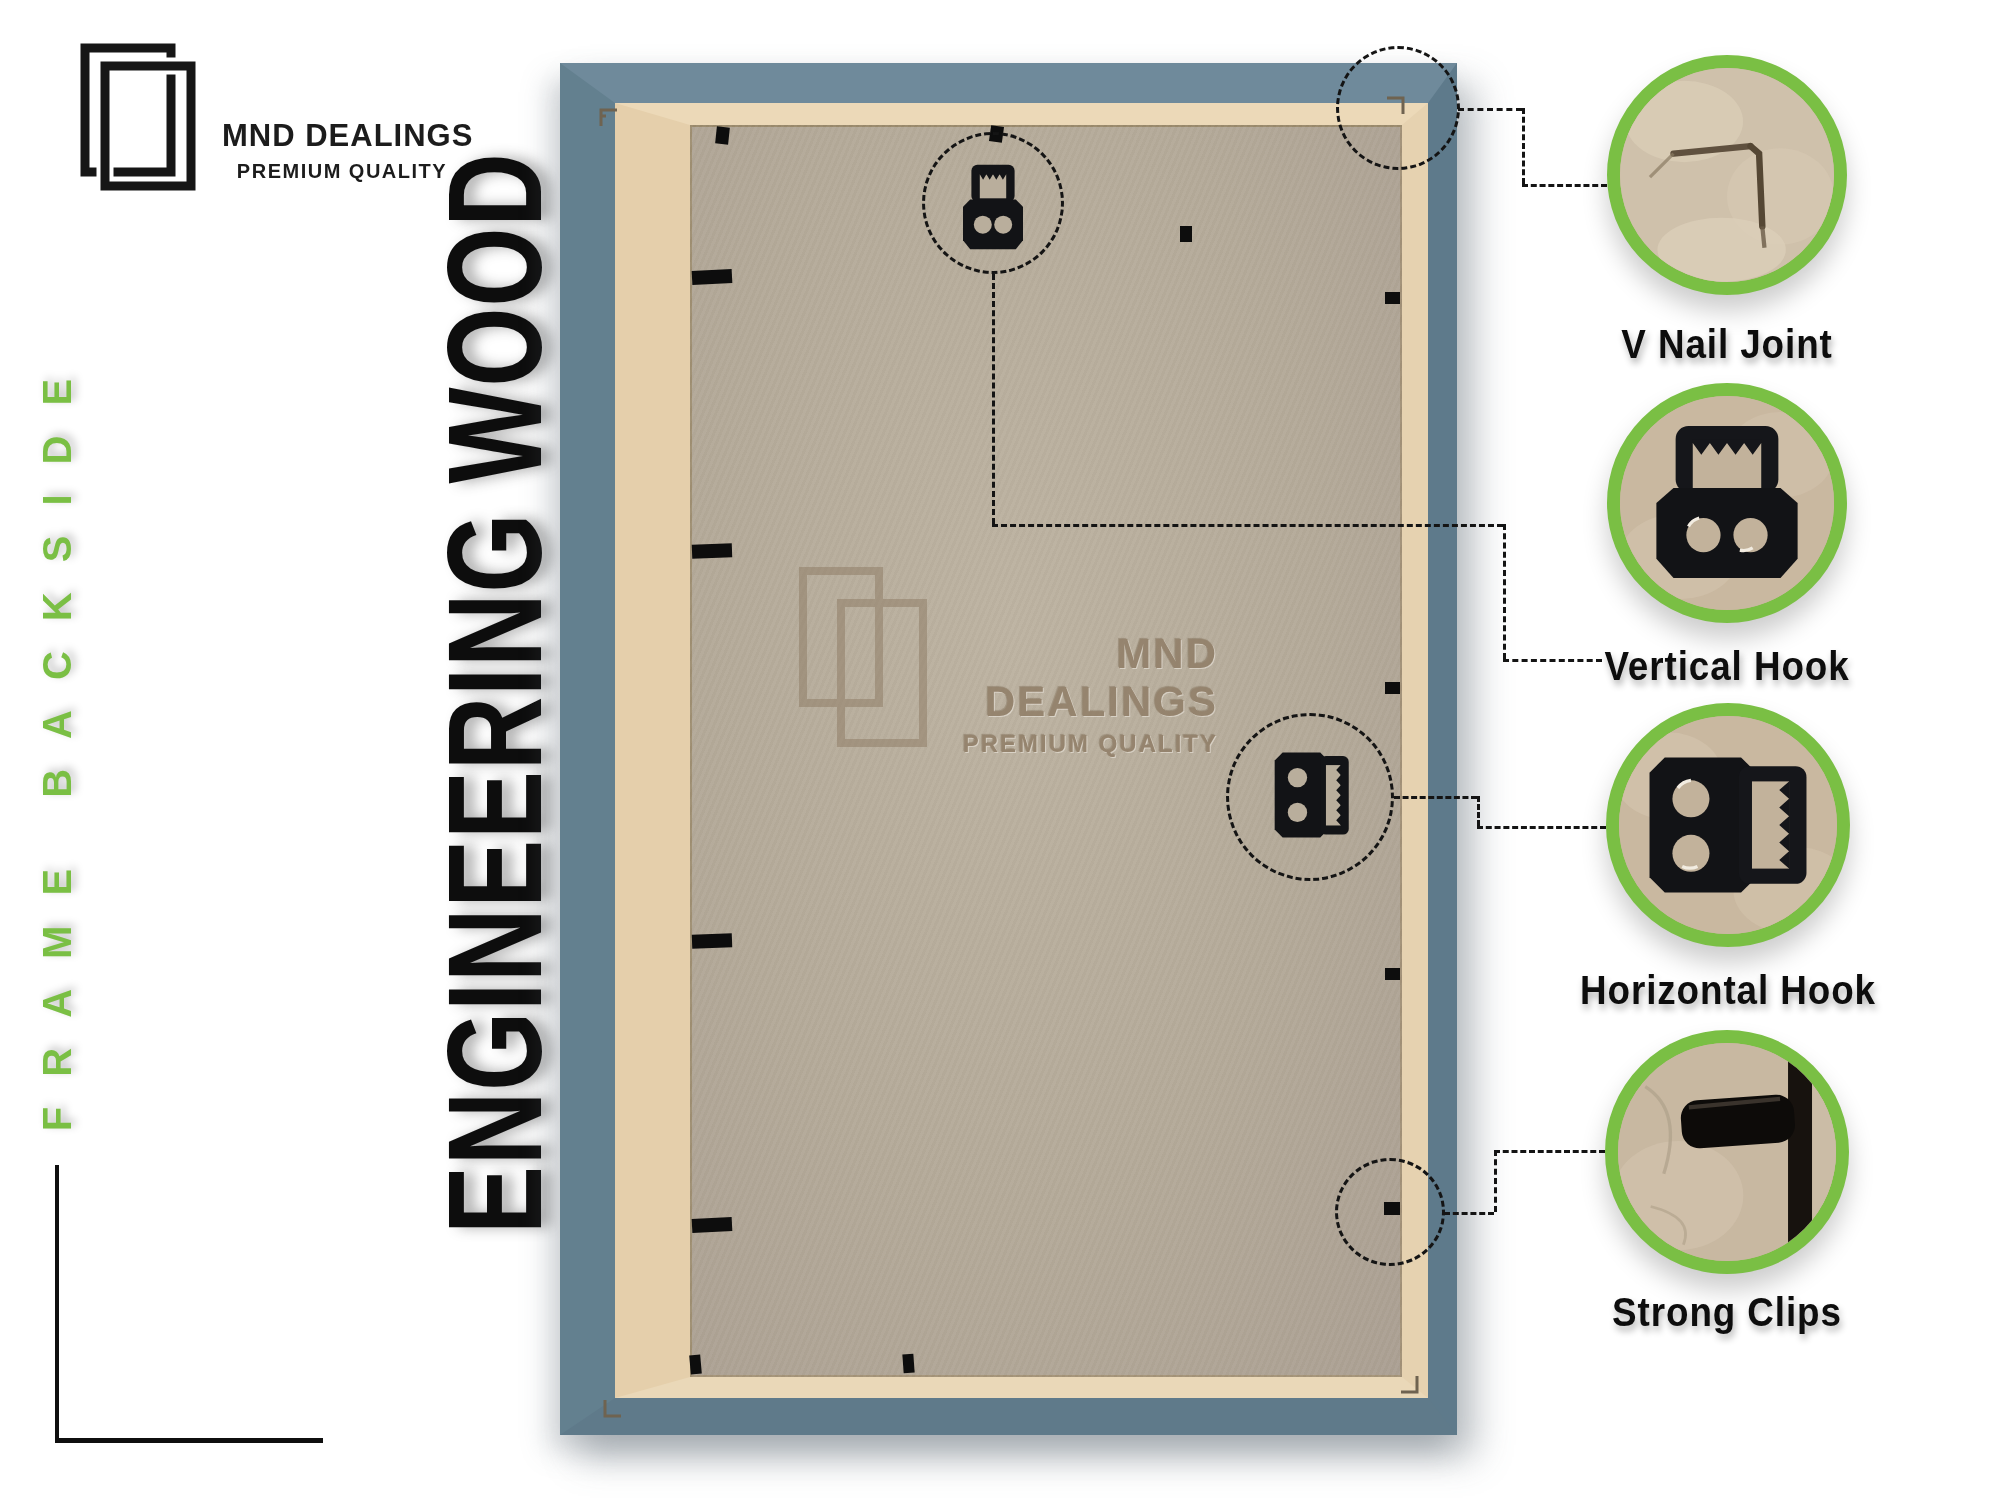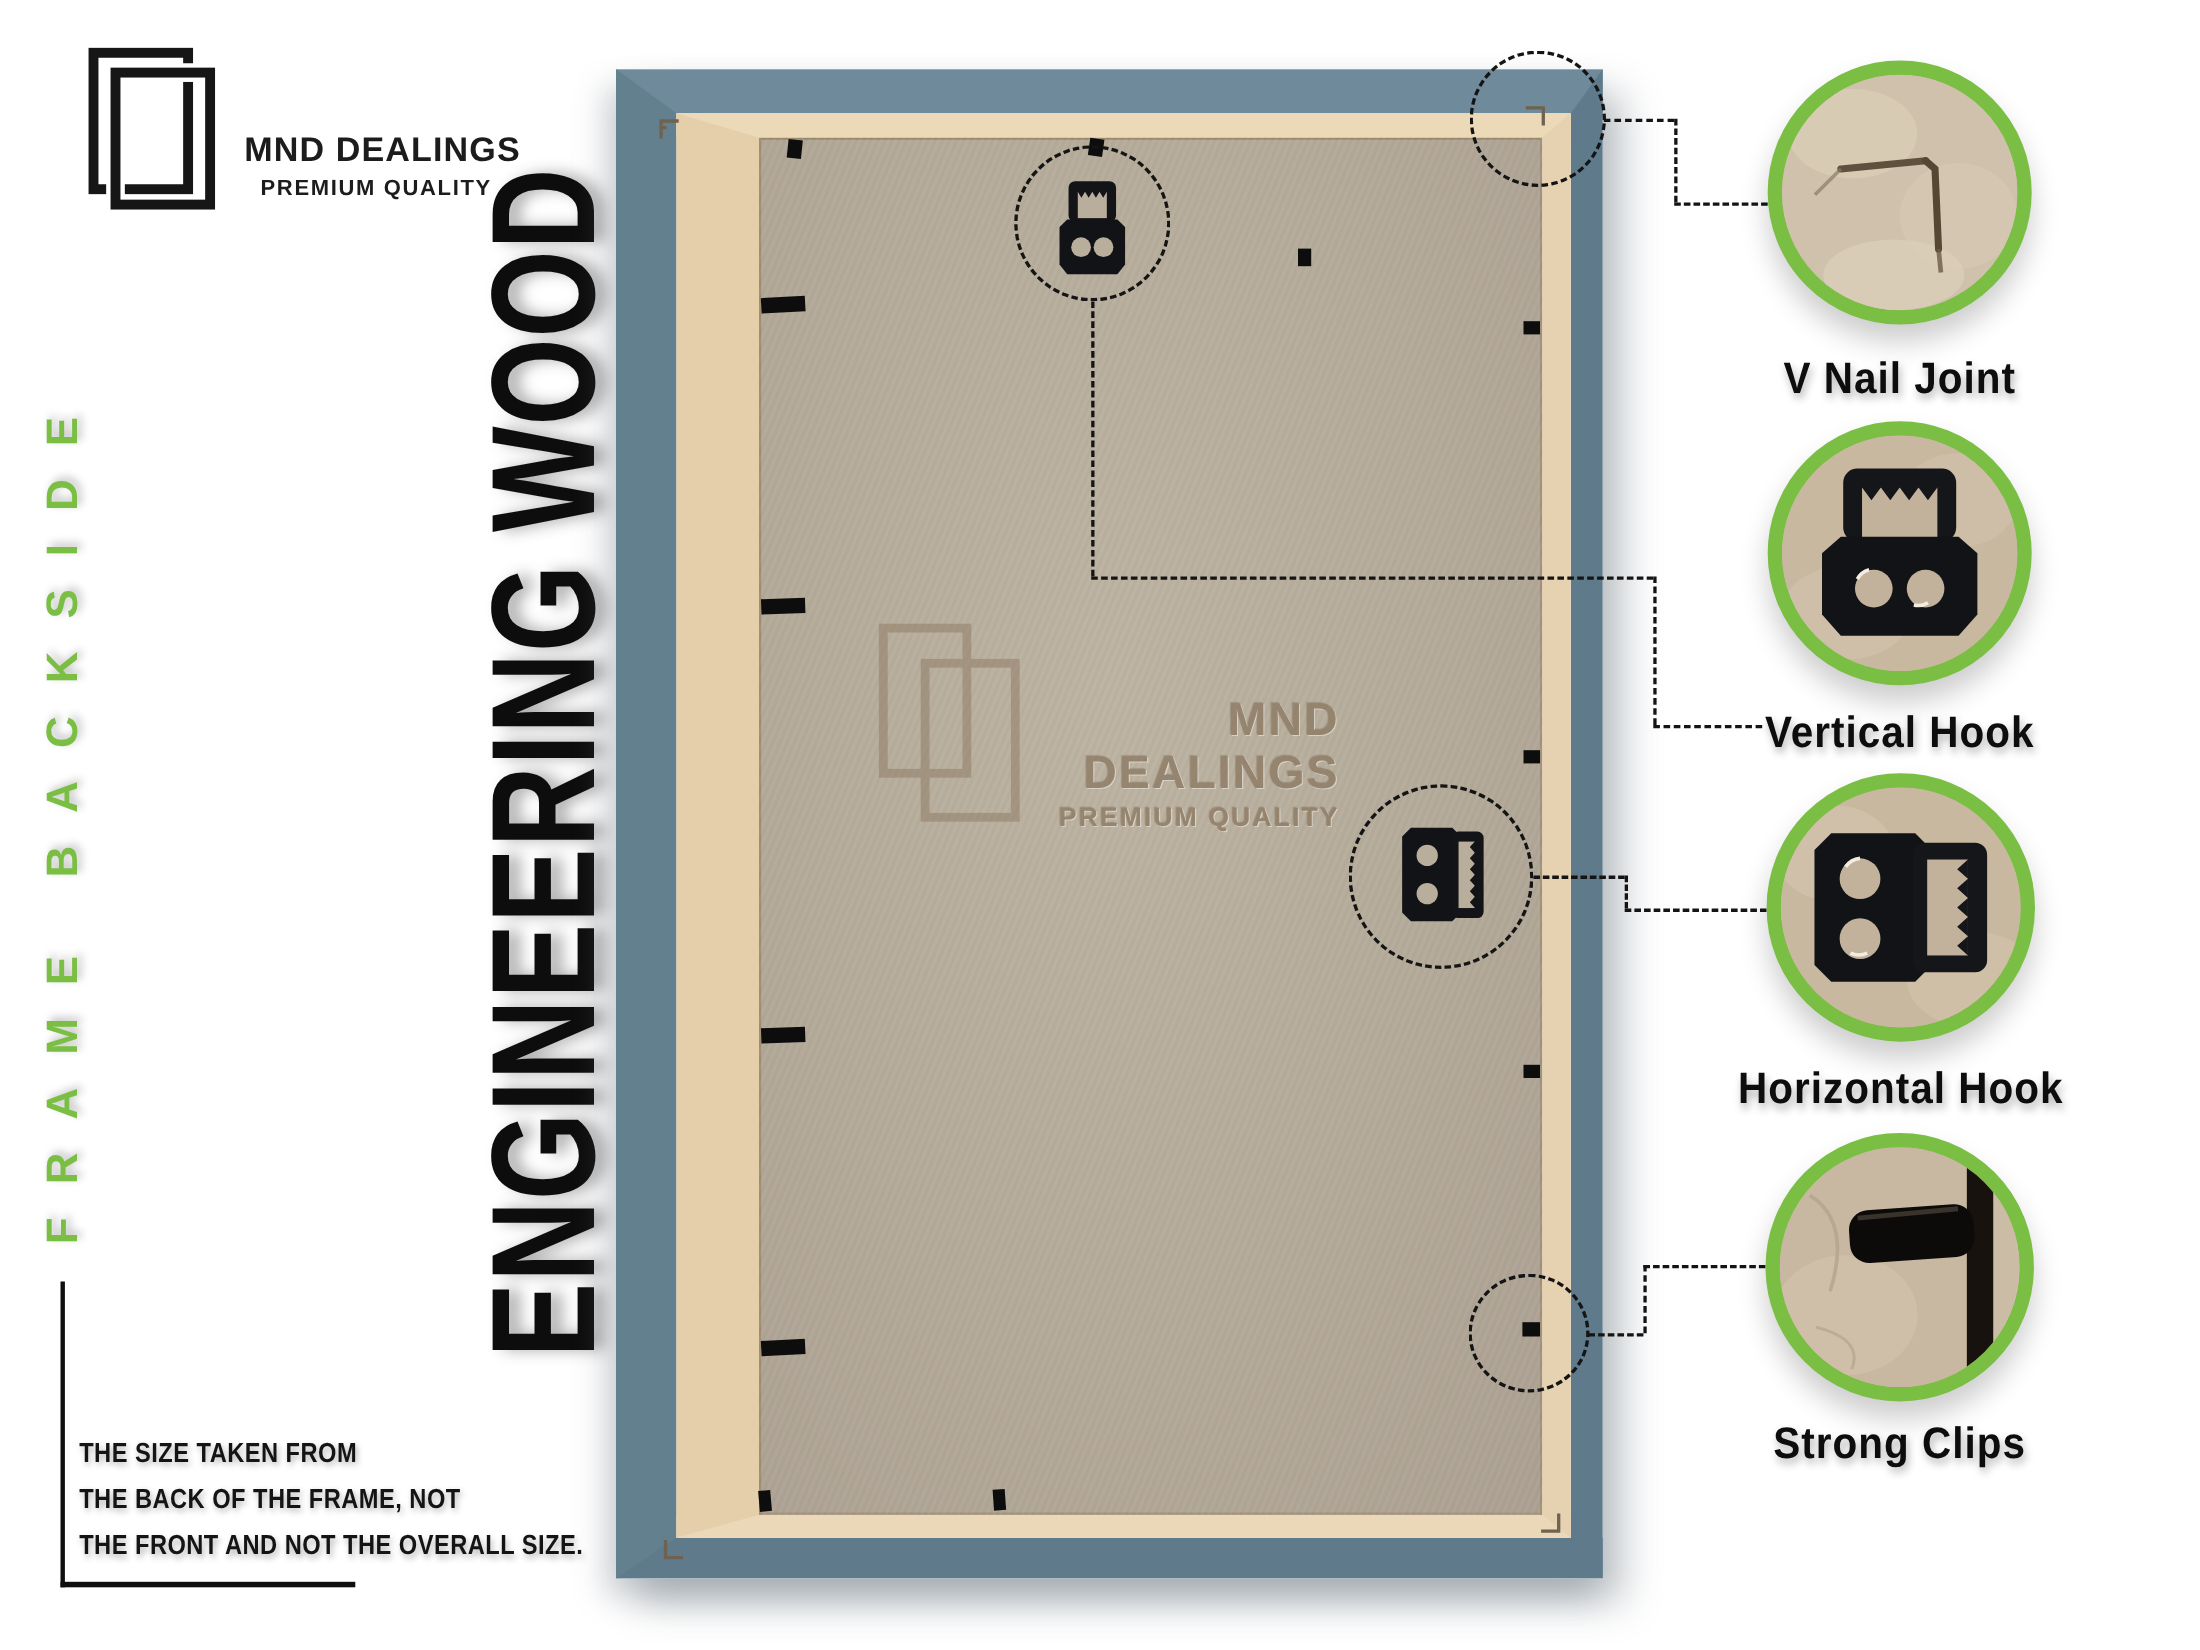--- a/index.html
+++ b/index.html
@@ -75,25 +75,20 @@
     <rect x="30" y="24" width="86" height="120" fill="none" stroke="#161616" stroke-width="9"></rect>
   </svg>
   <div class="abs brand-title" style="left:222px;top:118px;">MND DEALINGS</div>
   <div class="abs brand-tagline" style="left:222px;top:154px;">PREMIUM QUALITY</div>
 
   <div class="abs side-text" style="left:-373px;top:708px;">FRAME BACKSIDE</div>
   <div class="abs material-text" style="left:-155px;top:660px;">ENGINEERING WOOD</div>
 
   <div class="abs lline" style="left:55px;top:1165px;width:4px;height:278px;"></div>
   <div class="abs lline" style="left:55px;top:1438px;width:268px;height:5px;"></div>
-  <div class="abs" style="left:72px;top:1300px;">
-    <div class="note-line">THE SIZE TAKEN FROM</div>
-    <div class="note-line">THE BACK OF THE FRAME, NOT</div>
-    <div class="note-line">THE FRONT AND NOT THE OVERALL SIZE.</div>
-  </div>
 
   <div class="abs" id="frame-outer"></div>
   <div class="abs" id="frame-cream"></div>
   <div class="abs" id="backing"></div>
   <div class="abs" id="backing-grain"></div>
 
   <svg class="abs corner" style="left:598px;top:106px;" width="22" height="22" viewBox="0 0 22 22">
       <path class="corner-mark" d="M3,20 L3,4 L19,4 M3,10 L8,10"></path>
     </svg>
   <svg class="abs corner" style="left:1384px;top:94px;" width="22" height="22" viewBox="0 0 22 22">

